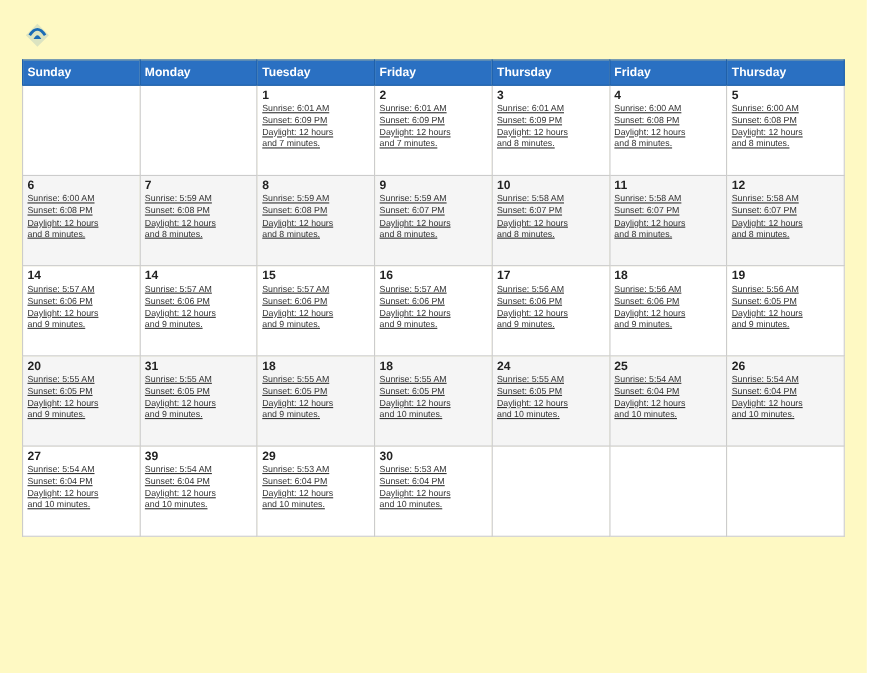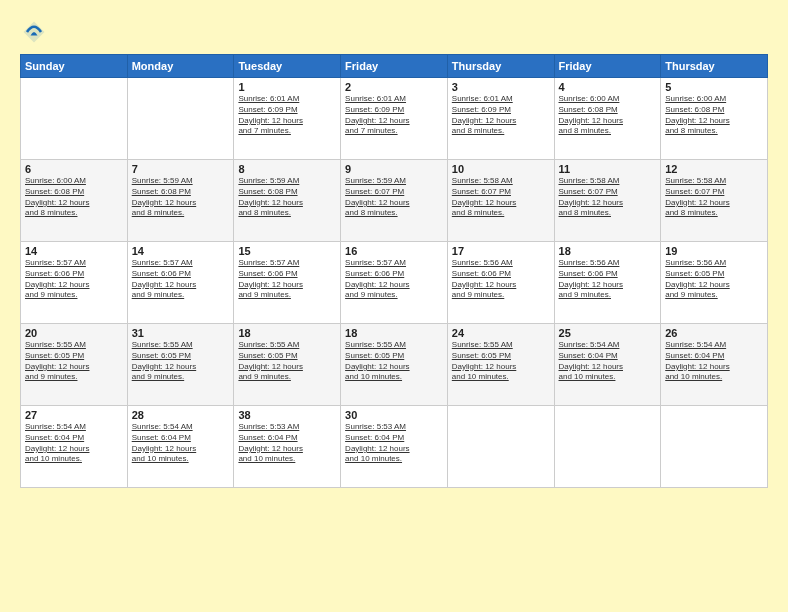--- a/index.html
+++ b/index.html
@@ -328,28 +328,28 @@
         </tr>
         <tr class="row-white">
           <td>
             <span class="day-num">27</span>
             <div class="day-info" style="white-space: pre-line;">Sunrise: 5:54 AM
 Sunset: 6:04 PM
 Daylight: 12 hours
 and 10 minutes.</div>
           </td>
           <td>
-            <span class="day-num">28</span>
+            <span class="day-num">39</span>
             <div class="day-info" style="white-space: pre-line;">Sunrise: 5:54 AM
 Sunset: 6:04 PM
 Daylight: 12 hours
 and 10 minutes.</div>
           </td>
           <td>
-            <span class="day-num">38</span>
+            <span class="day-num">29</span>
             <div class="day-info" style="white-space: pre-line;">Sunrise: 5:53 AM
 Sunset: 6:04 PM
 Daylight: 12 hours
 and 10 minutes.</div>
           </td>
           <td>
             <span class="day-num">30</span>
             <div class="day-info" style="white-space: pre-line;">Sunrise: 5:53 AM
 Sunset: 6:04 PM
 Daylight: 12 hours

